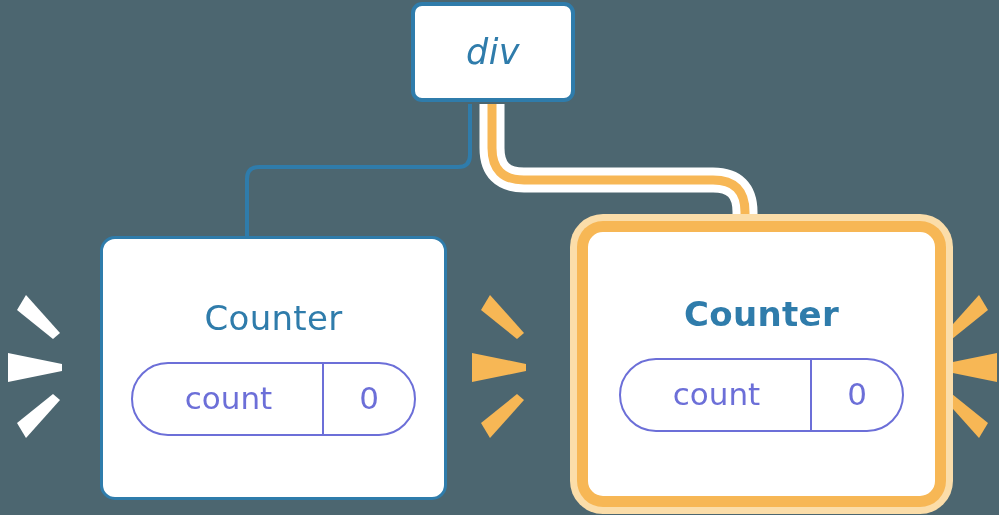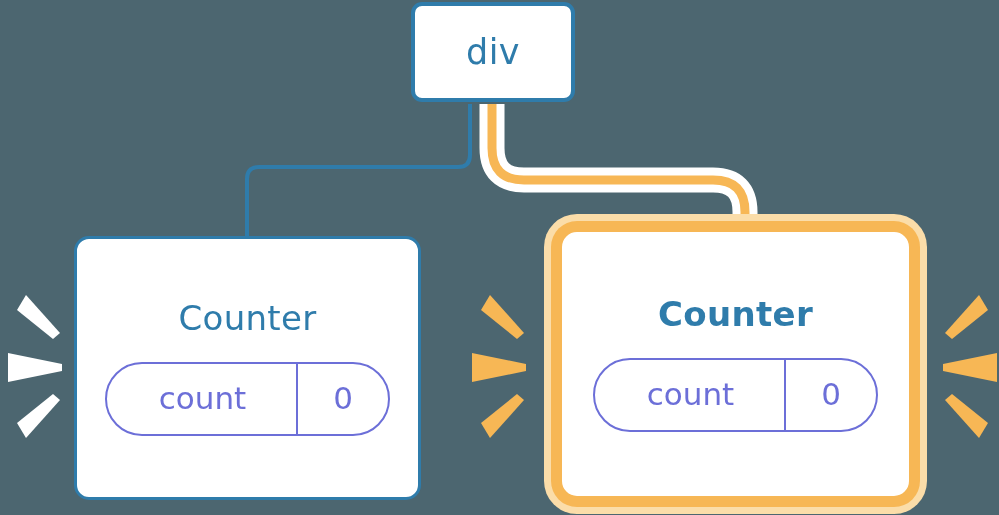--- a/index.html
+++ b/index.html
@@ -41,32 +41,34 @@
     display: flex;
     align-items: center;
     justify-content: center;
     z-index: 5;
   }
   .node-div .label {
     color: #2f7cab;
     font-size: 35px;
     line-height: 1;
     letter-spacing: 0.5px;
+    font-style: italic;
   }
 
   
   .card {
     position: absolute;
     box-sizing: border-box;
     background: #ffffff;
     display: flex;
     flex-direction: column;
     align-items: center;
     justify-content: center;
     z-index: 5;
+    margin-left: 26px;
   }
   .card-left {
     left: 74px;
     top: 236px;
     width: 347px;
     height: 264px;
     border: 3px solid #2f7cab;
     border-radius: 15px;
   }
   .card-right {

